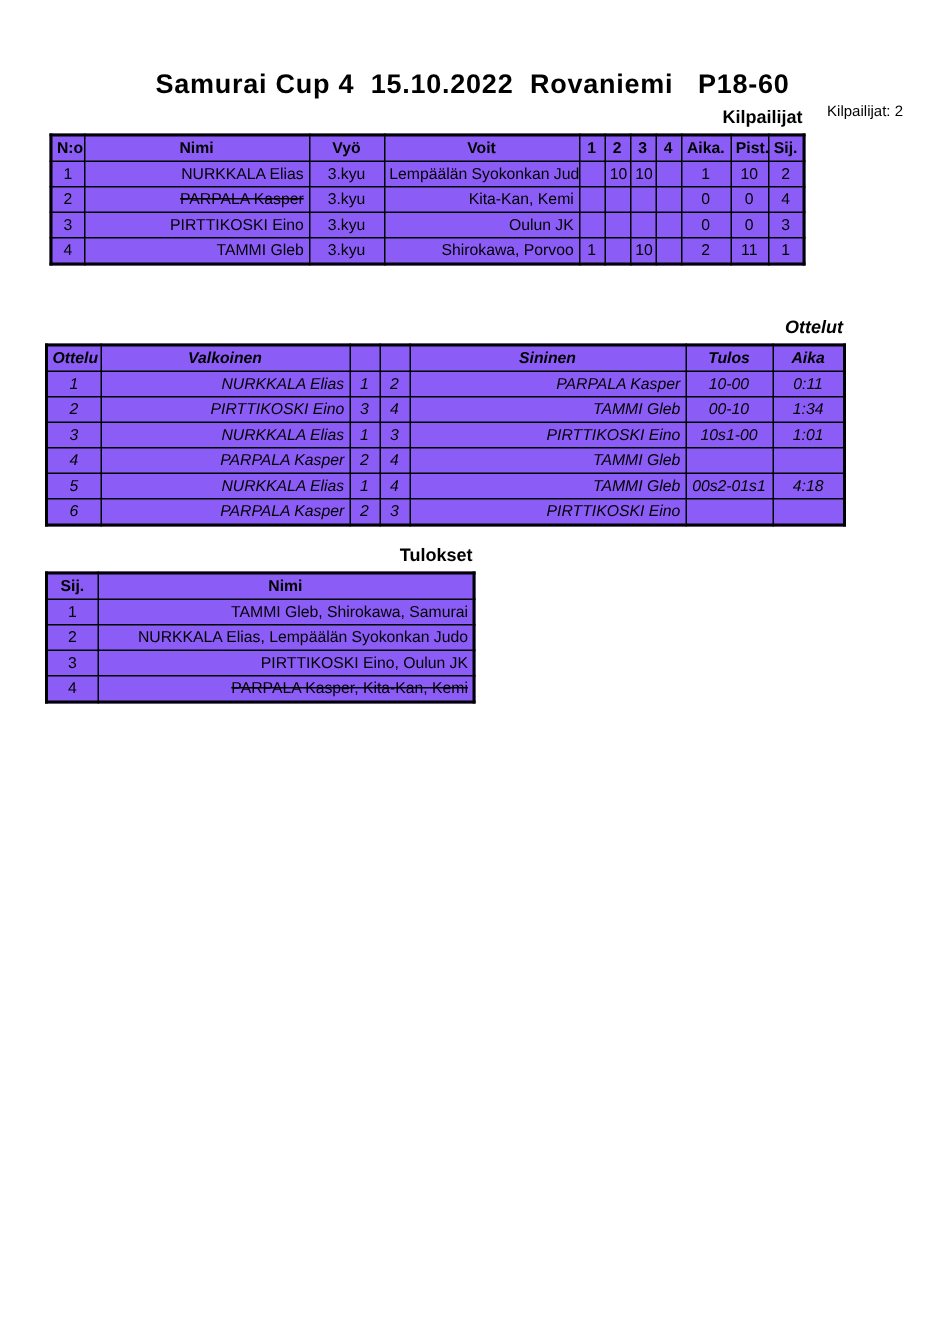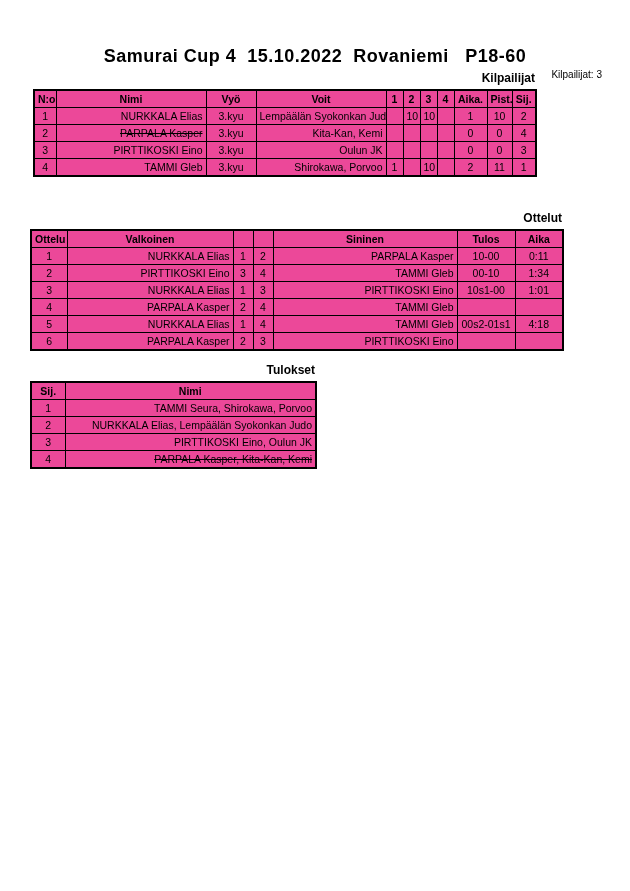--- a/index.html
+++ b/index.html
@@ -22,33 +22,33 @@
     letter-spacing: 0.5px;
   }
   .comp-count {
     position: absolute;
     top: 69px;
     right: 28px;
     font-size: 10px;
   }
   .sec { }
   .sec-competitors { margin: 4px 0 0 33px; width: 502px; }
-  .sec-matches     { margin: 34px 0 0 30px; width: 532px; }
+  .sec-matches     { margin: 34px 0 0 30px; width: 532px; font-style: italic; }
   .sec-results     { margin: 12px 0 0 30px; width: 285px; }
   .section-heading {
     text-align: right;
     font-size: 12px;
     font-weight: bold;
   }
   table.tbl {
     border-collapse: collapse;
     table-layout: fixed;
     margin-top: 4px;
     border: 2px solid #000;
-    background: #ec4899;
+    background: #8b5cf6;
   }
   .tbl th, .tbl td {
     border: 1px solid #000;
     padding: 2px 3px;
     font-size: 10.5px;
     line-height: 12px;
     height: 17px;
     white-space: nowrap;
     overflow: hidden;
   }
@@ -56,21 +56,21 @@
   td.c { text-align: center; }
   td.l { text-align: right; }
   .strike { text-decoration: line-through; }
 </style>
 </head>
 <body>
 
 <div class="page">
 
   <div class="doc-title">Samurai Cup 4  15.10.2022  Rovaniemi   P18-60</div>
-  <div class="comp-count">Kilpailijat: 3</div>
+  <div class="comp-count">Kilpailijat: 2</div>
 
   <div class="sec sec-competitors">
     <div class="section-heading">Kilpailijat</div>
     <table class="tbl" style="width:502px">
       <colgroup>
         <col style="width:22px">
           <col style="width:150px">
           <col style="width:50px">
           <col style="width:130px">
         <col style="width:17px">
@@ -244,21 +244,21 @@
       </colgroup>
       <thead>
         <tr>
           <th>Sij.</th>
           <th>Nimi</th>
         </tr>
       </thead>
       <tbody>
         <tr>
           <td class="c">1</td>
-          <td class="l">TAMMI Seura, Shirokawa, Porvoo</td>
+          <td class="l">TAMMI Gleb, Shirokawa, Samurai</td>
         </tr>
         <tr>
           <td class="c">2</td>
           <td class="l">NURKKALA Elias, Lempäälän Syokonkan Judo</td>
         </tr>
         <tr>
           <td class="c">3</td>
           <td class="l">PIRTTIKOSKI Eino, Oulun JK</td>
         </tr>
         <tr>

